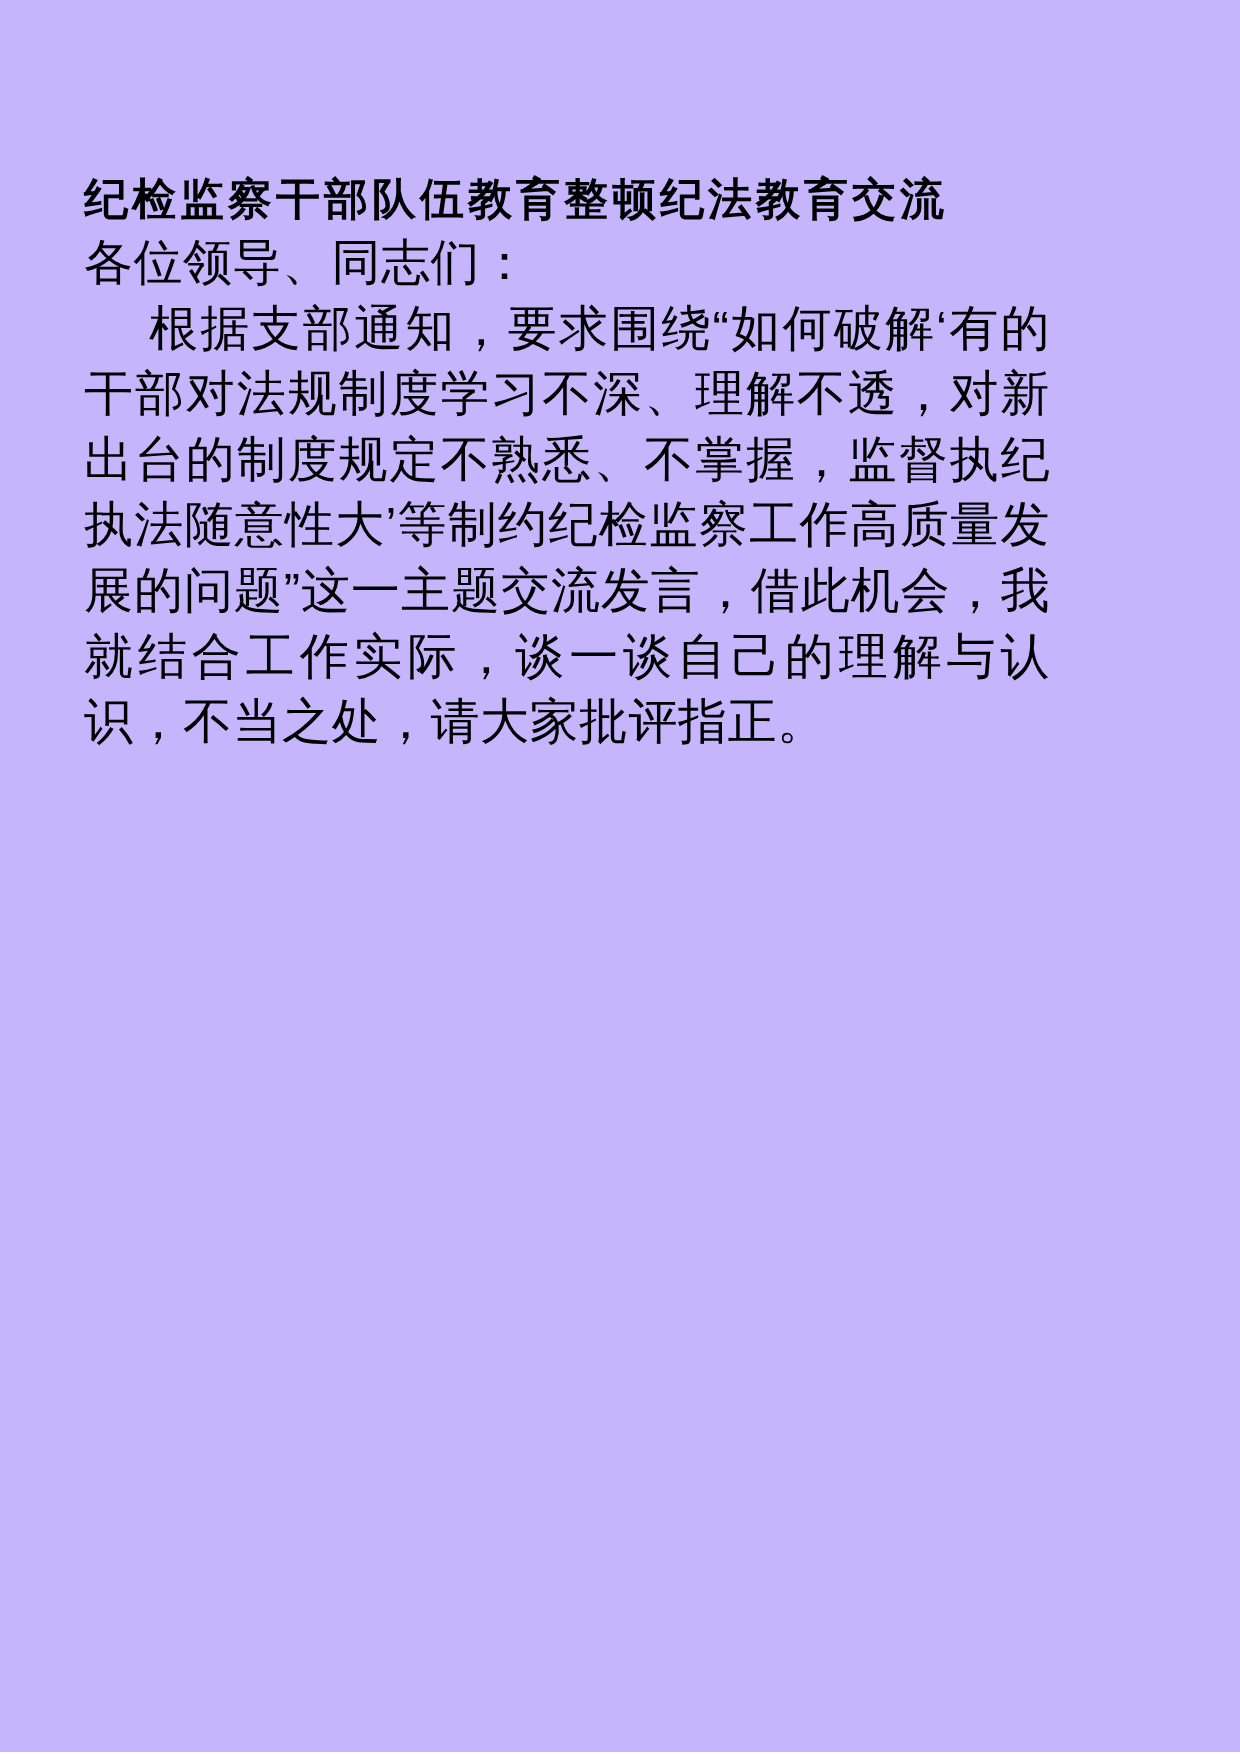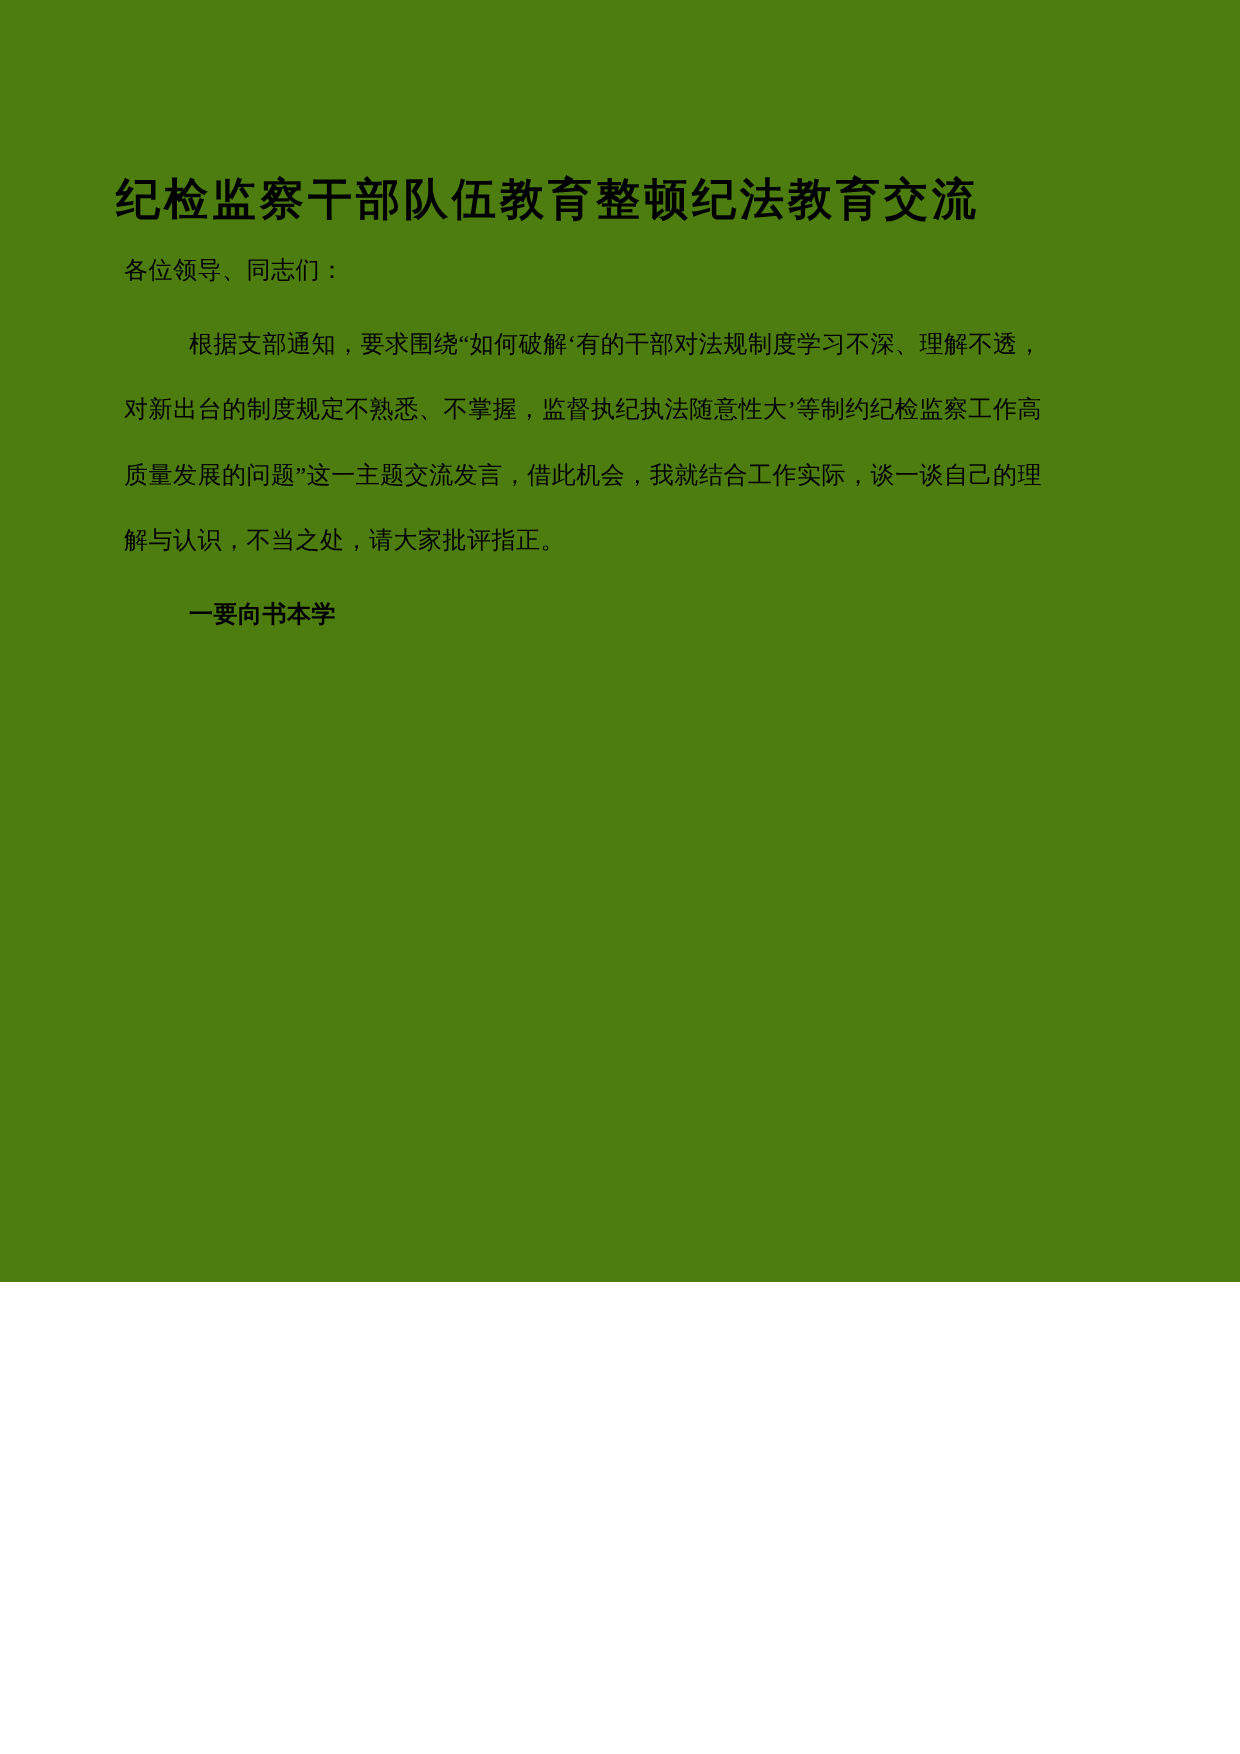--- a/index.html
+++ b/index.html
@@ -3,49 +3,48 @@
 <meta charset="utf-8">
 <style>
   html, body {
     margin: 0;
     padding: 0;
     background: #ffffff;
   }
   .page {
     position: relative;
     width: 1240px;
-    height: 1282px;
-    background: #4d7c0f;
+    height: 1752px;
+    background: #c4b5fd;
     box-sizing: border-box;
-    padding: 167px 190px 0 116px;
+    padding: 167px 190px 0 84px;
     font-family: "Liberation Sans", "DejaVu Sans", sans-serif;
     color: #000000;
     overflow: hidden;
   }
   .title {
     margin: 0;
     padding: 0;
     font-size: 44px;
     font-weight: 700;
     line-height: 63px;
     letter-spacing: 4px;
   }
   .title-line {
     display: block;
     white-space: nowrap;
   }
   .body-line {
-    margin: 8px;
+    margin: 0;
     padding: 0;
-    font-size: 24px;
+    font-size: 49px;
     line-height: 65.6px;
     text-align: justify;
     text-justify: inter-ideograph;
     letter-spacing: 0.5px;
-    font-family: Liberation Serif, serif;
   }
   .indent {
     text-indent: 65px;
   }
   .section-heading {
     font-weight: 700;
     text-align: left;
   }
 </style>
 </head>
@@ -54,14 +53,13 @@
 <div class="page">
   <h1 class="title">
     <span class="title-line">纪检监察干部队伍教育整顿纪法教育交流</span>
   </h1>
 
   <p class="body-line">各位领导、同志们：</p>
 
   <p class="body-line indent">根据支部通知，要求围绕“如何破解‘有的干部对法规制度学习不深、理解不透，对新出台的制度规定不熟悉、不掌握，监督执纪执法随意性大’等制约纪检监察工作高质量发展的问题”这一主题交流发言，借此机会，我就结合工作实际，谈一谈自己的理解与认识，不当之处，请大家批评指正。</p>
 
 
-  <p class="body-line indent section-heading">一要向书本学</p>
 </div>
 
 </body></html>

